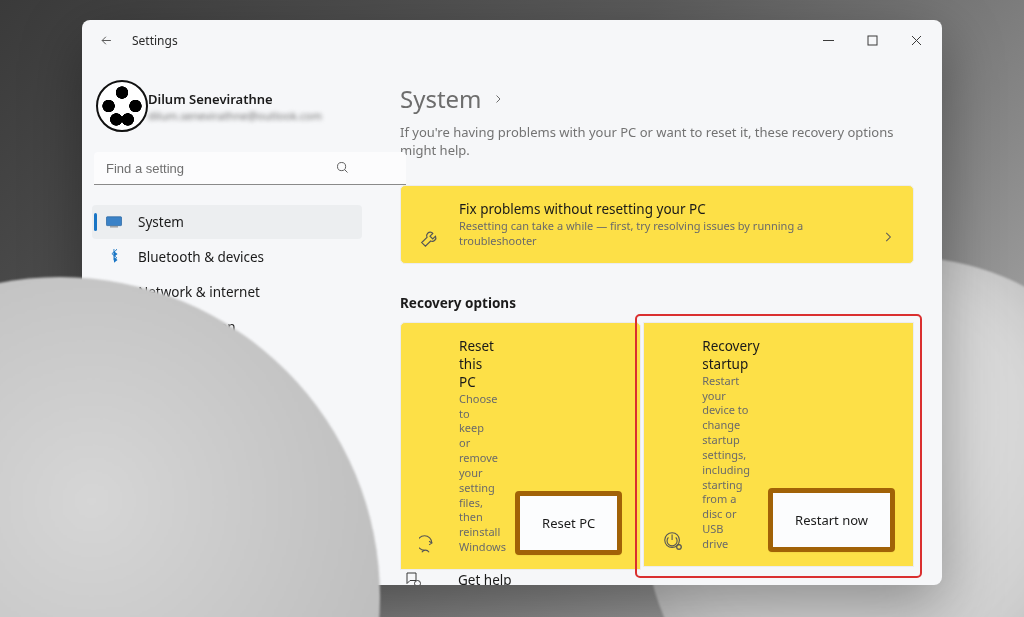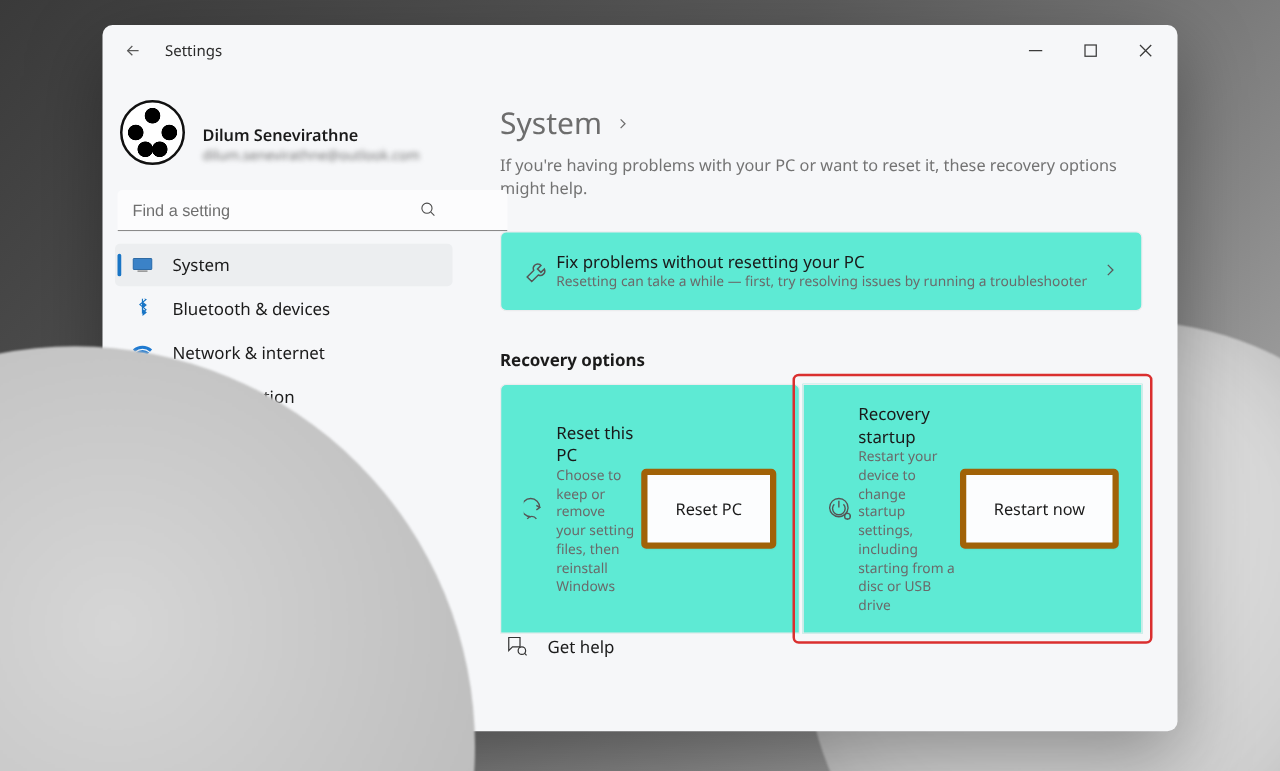--- a/index.html
+++ b/index.html
@@ -8,61 +8,61 @@
 .desktop::after{content:"";position:absolute;left:-260px;bottom:-300px;width:640px;height:640px;border-radius:50%;background:radial-gradient(circle at 55% 35%,#d6d6d6,#bdbdbd 60%,#9e9e9e);filter:blur(1px)}
 .window{position:absolute;left:82px;top:20px;right:82px;bottom:32px;background:#f6f7f9;border-radius:8px;box-shadow:0 20px 60px rgba(0,0,0,.35);display:flex;flex-direction:column;overflow:hidden}
 .titlebar{height:40px;display:flex;align-items:center;padding:0 4px 0 12px}
 .back-arrow{width:24px;height:24px;display:flex;align-items:center;justify-content:center;margin-right:14px;color:#5a5a5a}
 .app-title{font-size:12px;color:#2b2b2b}
 .caption{margin-left:auto;display:flex}
 .cap-btn{width:44px;height:40px;display:flex;align-items:center;justify-content:center;color:#3b3b3b}
 .cap-btn svg{width:11px;height:11px}
 .body{flex:1;display:flex;min-height:0}
 .sidebar{width:270px;padding:10px 10px 10px 10px;display:flex;flex-direction:column}
-.profile{display:flex;align-items:flex-end;gap:14px;padding:10px 4px 16px}
+.profile{display:flex;align-items:center;padding:10px 4px 16px}
 .avatar{width:48px;height:48px;border-radius:50%;flex:none;position:relative;background:#fff;border:2px solid #111;overflow:hidden}
 .avatar::before{content:"";position:absolute;inset:0;border-radius:50%;
  background:
   radial-gradient(circle at 50% 22%,#000 0 6px,transparent 6.5px),
   radial-gradient(circle at 22% 50%,#000 0 6px,transparent 6.5px),
   radial-gradient(circle at 78% 50%,#000 0 6px,transparent 6.5px),
   radial-gradient(circle at 38% 78%,#000 0 6px,transparent 6.5px),
   radial-gradient(circle at 62% 78%,#000 0 6px,transparent 6.5px)}
 .profile-name{font-size:13px;font-weight:600}
 .profile-email{font-size:11px;color:#707070;filter:blur(2px)}
-.search-wrap{position:relative;margin:4px 2px 10px}
+.search-wrap{position:relative;margin:4px 2px 20px}
 .search-input{width:100%;height:32px;border:none;border-bottom:1px solid #8a8a8a;border-radius:4px 4px 0 0;background:#fcfcfd;font-size:13px;padding:0 34px 0 12px;outline:none;color:#222}
 .search-input::placeholder{color:#6f6f6f}
 .search-icon{position:absolute;right:10px;top:8px;color:#4a4a4a}
 .nav{display:flex;flex-direction:column;gap:1px}
 .nav-item{display:flex;align-items:center;gap:16px;height:34px;padding:0 12px 0 14px;border-radius:4px;font-size:13.5px;color:#1b1b1b}
 .nav-item.selected{background:#eceef0;position:relative}
 .nav-item.selected::before{content:"";position:absolute;left:2px;top:8px;bottom:8px;width:3px;border-radius:2px;background:#1975c5}
 .nav-icon{width:16px;height:16px;display:flex;align-items:center;justify-content:center;flex:none}
 .main{flex:1;padding:22px 28px 24px 28px;overflow:auto}
 .breadcrumb{display:flex;align-items:center;gap:10px;font-size:24px;margin-bottom:8px}
 .bc-parent{color:#6d6d6d;font-weight:400}
 .bc-chevron{color:#6d6d6d;font-size:16px}
 .bc-current{font-weight:600;color:#171717}
 .intro{font-size:13px;color:#737373;margin-bottom:26px}
-.card{background:#5eead4;border:1px solid #ececee;border-radius:5px;display:flex;align-items:center;padding:14px 18px;gap:4px}
+.card{background:#fde047;border:1px solid #ececee;border-radius:5px;display:flex;align-items:flex-end;padding:14px 18px;gap:18px}
 .card .ci{width:22px;height:22px;color:#555;flex:none;display:flex;align-items:center;justify-content:center}
 .card-body{flex:1;min-width:0}
 .card-title{font-size:13.5px;color:#1a1a1a}
 .card-desc{font-size:11px;color:#6a6a6a;margin-top:1px;line-height:1.35}
 .card-action{flex:none}
 .card .chev{color:#5a5a5a}
 .btn{background:#fcfdfe;border:5px solid #a16207;border-radius:4px;height:30px;padding:12px 22px;font-size:13px;color:#1b1b1b;display:inline-flex;align-items:center;justify-content:center;box-shadow:0 1px 1px rgba(0,0,0,.04)}
 .section-title{font-size:13.5px;font-weight:700;margin:30px 0 10px}
 .stack{display:flex;flex-direction:row;gap:2px}
 .stack .card{border-radius:5px}
 .stack .card:first-child{border-bottom-left-radius:0;border-bottom-right-radius:0}
 .stack .card:last-child{border-top-left-radius:0;border-top-right-radius:0}
 .highlight{outline:2px solid #da2f2f;outline-offset:0;position:relative;border-radius:3px;padding:6px;margin:-6px}
-.help-row{display:flex;align-items:center;gap:14px;padding-left:4px}
+.help-row{display:flex;align-items:center;gap:34px;padding-left:4px}
 .help-row .ci{width:20px;height:20px;color:#333}
 .help-label{font-size:13.5px}
 </style>
 </head>
 <body>
 
 <div class="desktop">
  <div class="window">
 
   <div class="titlebar">

